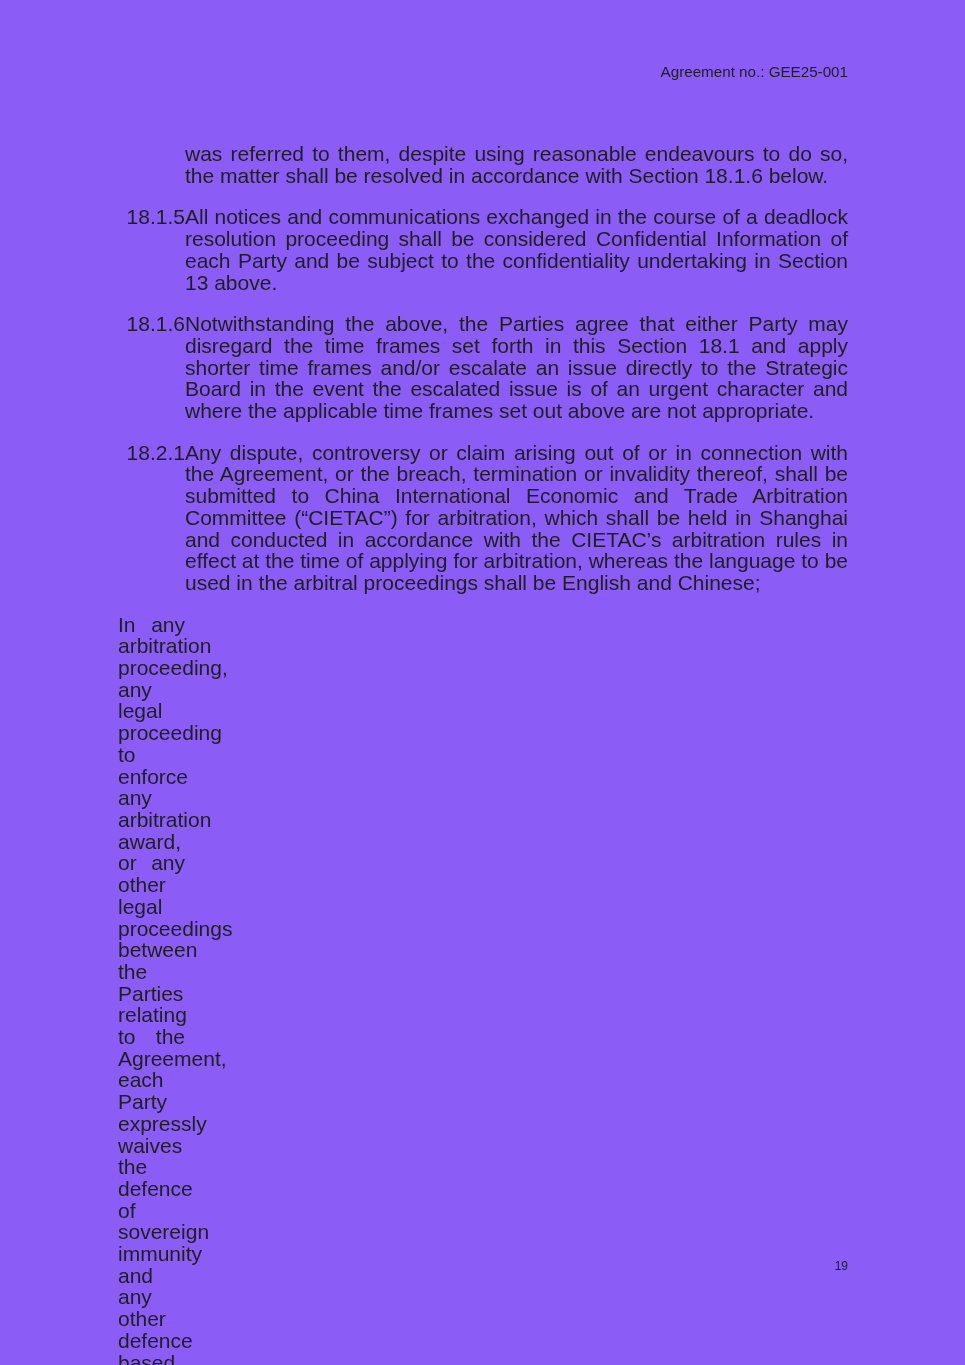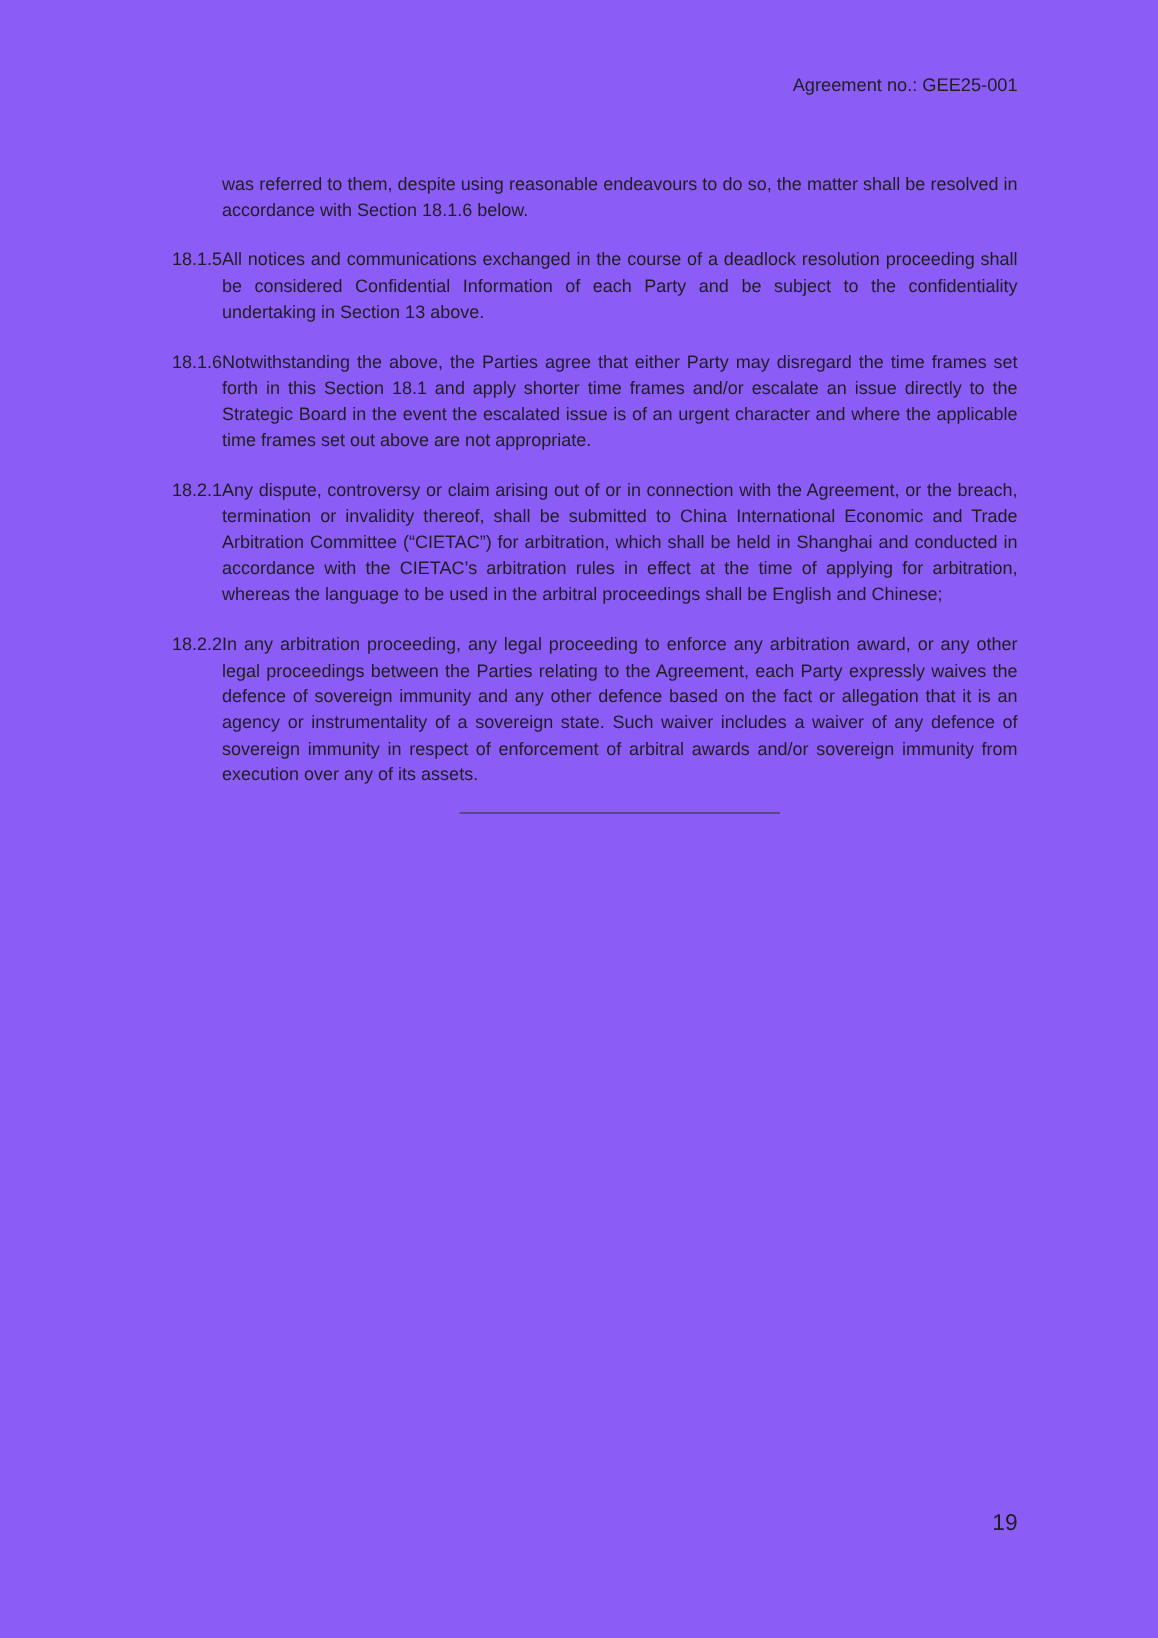--- a/index.html
+++ b/index.html
@@ -29,21 +29,21 @@
   .content {
     position: absolute;
     top: 143px;
     left: 118px;
     right: 117px;
   }
   .clause {
     display: grid;
     grid-template-columns: 67px 1fr;
     margin: 0 0 20px 0;
-    font-size: 15px;
+    font-size: 21px;
     line-height: 21.7px;
   }
   .clause .num {
     text-align: right;
     white-space: nowrap;
   }
   .clause .text {
     text-align: left;
   }
   .clause.justify .text {
@@ -59,21 +59,21 @@
     height: 0;
     border-top: 1.6px solid #3d3d3d;
     margin: 0 auto;
   }
   .page-number {
     position: absolute;
     top: 1259px;
     left: 118px;
     right: 117px;
     text-align: right;
-    font-size: 19px;
+    font-size: 12px;
     color: #1f1f1f;
   }
 </style>
 </head>
 <body>
 
 <div class="page">
 
   <div class="doc-header">Agreement no.: GEE25-001</div>
 
@@ -95,21 +95,20 @@
     </div>
 
 
     <div class="clause justify">
       <div class="num">18.2.1</div>
       <div class="text">Any dispute, controversy or claim arising out of or in connection with the Agreement, or the breach, termination or invalidity thereof, shall be submitted to China International Economic and Trade Arbitration Committee (“CIETAC”) for arbitration, which shall be held in Shanghai and conducted in accordance with the CIETAC’s arbitration rules in effect at the time of applying for arbitration, whereas the language to be used in the arbitral proceedings shall be English and Chinese;</div>
     </div>
 
 
     <div class="clause justify">
-      <div class="num">18.2.2</div>
       <div class="text">In any arbitration proceeding, any legal proceeding to enforce any arbitration award, or any other legal proceedings between the Parties relating to the Agreement, each Party expressly waives the defence of sovereign immunity and any other defence based on the fact or allegation that it is an agency or instrumentality of a sovereign state. Such waiver includes a waiver of any defence of sovereign immunity in respect of enforcement of arbitral awards and/or sovereign immunity from execution over any of its assets.</div>
     </div>
 
 
     <div class="sig-wrap">
       <div class="sig-line"></div>
     </div>
 
   </main>
 

